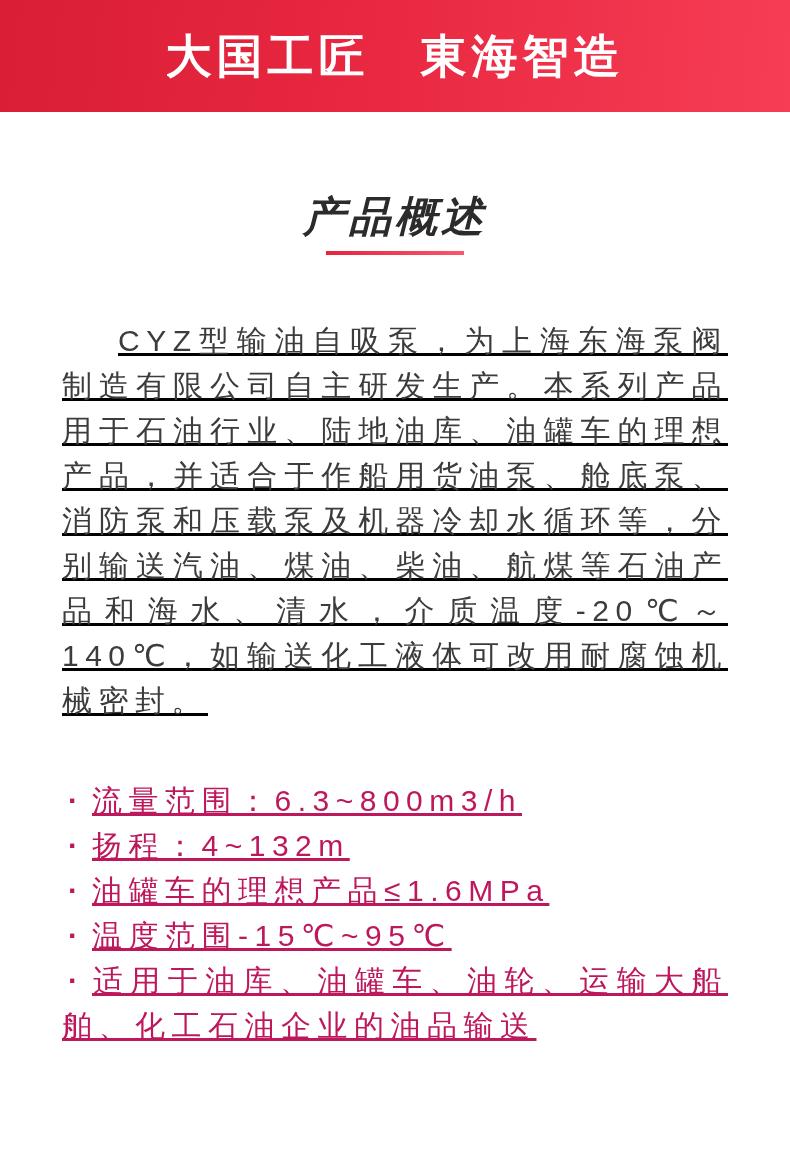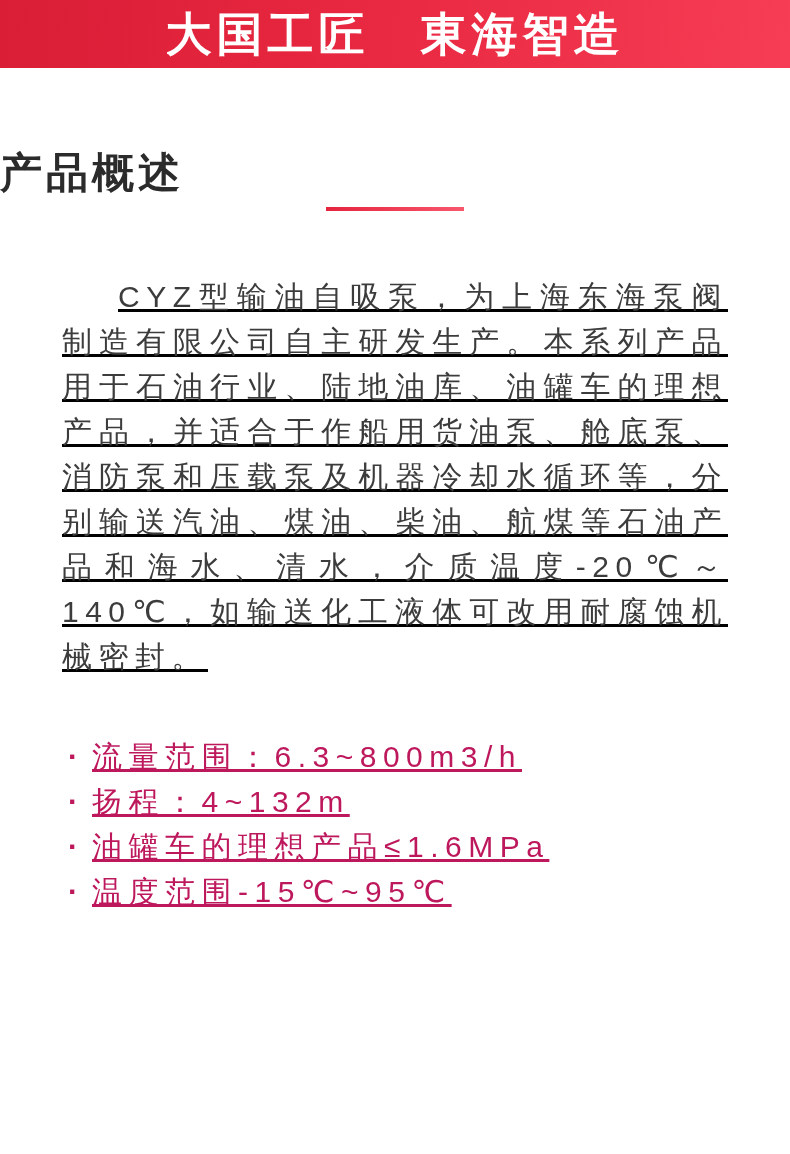--- a/index.html
+++ b/index.html
@@ -11,37 +11,37 @@
   .page {
     position: relative;
     width: 790px;
     height: 1154px;
     margin: 0 auto;
     background: #ffffff;
     overflow: hidden;
   }
   
   .banner {
-    height: 68px;
+    height: 112px;
     background: linear-gradient(96deg, #d91e36 0%, #e82740 45%, #f63d55 100%);
     display: flex;
     align-items: center;
     justify-content: center;
   }
   .banner-title {
     margin: 0;
     color: #ffffff;
     font-size: 46px;
     line-height: 1;
     font-weight: bold;
     letter-spacing: 5px;
     white-space: pre;
   }
   
-  .section-head { text-align: left; }
+  .section-head { text-align: center; font-style: italic; }
   .section-head.first { margin-top: 84px; }
   .section-head.second { margin-top: 40px; }
   .section-title {
     margin: 0;
     font-size: 42px;
     line-height: 1;
     font-weight: bold;
     color: #2b2b2b;
     letter-spacing: 4px;
   }
@@ -103,16 +103,19 @@
       </div>
       <div class="spec-item">
         <span class="bullet">·</span><span>扬程：4~132m</span>
       </div>
       <div class="spec-item">
         <span class="bullet">·</span><span>油罐车的理想产品≤1.6MPa</span>
       </div>
       <div class="spec-item">
         <span class="bullet">·</span><span>温度范围-15℃~95℃</span>
       </div>
+      <div class="spec-item">
+        <span class="bullet">·</span><span>适用于油库、油罐车、油轮、运输大船舶、化工石油企业的油品输送</span>
+      </div>
     </div>
   </section>
 
 </div>
 
 </body></html>

